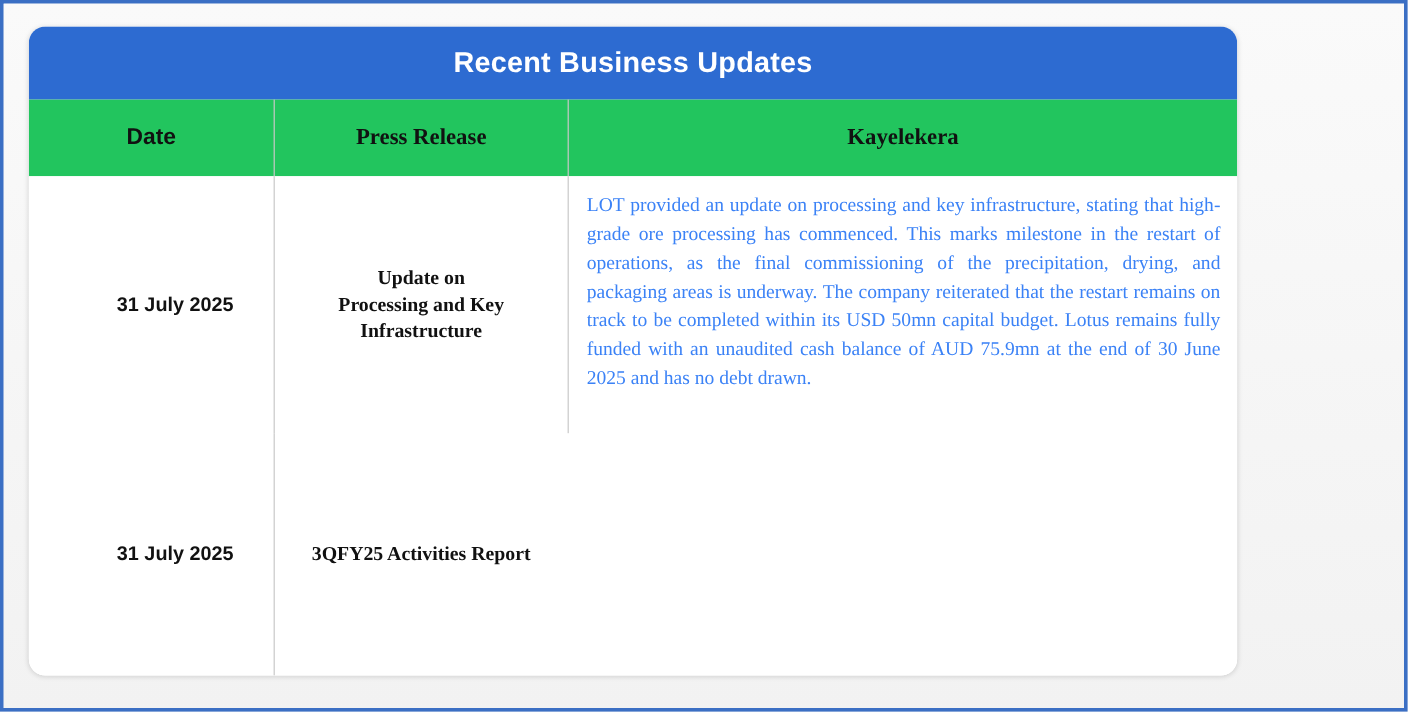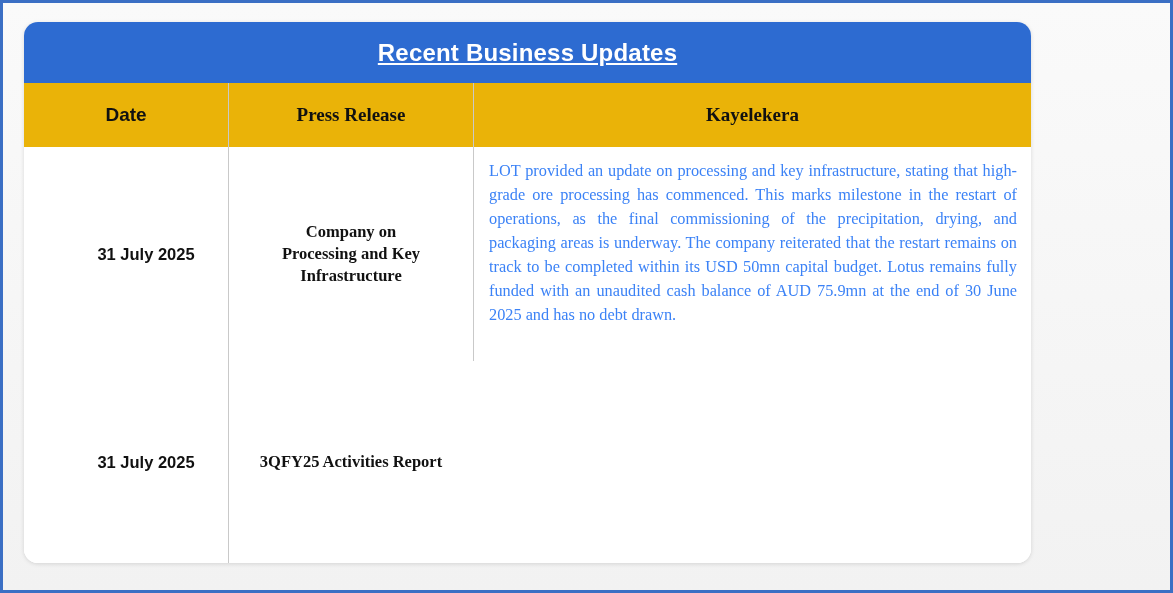--- a/index.html
+++ b/index.html
@@ -44,40 +44,39 @@
     background: #2d6bd1;
     display: flex;
     align-items: center;
     justify-content: center;
   }
   .title-text {
     color: #ffffff;
     font-size: 24px;
     font-weight: bold;
     letter-spacing: 0.2px;
-    text-decoration: underline;
   }
 
   
   .grid-row {
     display: flex;
     align-items: stretch;
     width: 100%;
   }
 
   .col-date        { width: 204px; flex: 0 0 204px; }
   .col-press       { width: 245px; flex: 0 0 245px; }
   .col-description { flex: 1 1 auto; }
 
   
   .vsep-left  { border-left: 1px solid #c9c9c9; font-family: Liberation Serif, serif; }
 
   
   .header-row {
-    background: #eab308;
+    background: #22c55e;
     height: 64px;
   }
   .header-row > div {
     display: flex;
     align-items: center;
     justify-content: center;
   }
   .th-text {
     font-size: 19px;
     font-weight: bold;
@@ -182,21 +181,21 @@
       </div>
     </div>
 
     <div class="body-wrap">
 
       <div class="grid-row data-row row-1">
         <div class="col-date cell cell-date">
           <span class="date-text">31 July 2025</span>
         </div>
         <div class="col-press cell cell-press vsep-left">
-          <span class="press-text">Company on
+          <span class="press-text">Update on
 Processing and Key
 Infrastructure</span>
         </div>
         <div class="col-description cell cell-desc vsep-left">
           <p class="desc-text">LOT provided an update on processing and key infrastructure, stating that high-grade ore processing has commenced. This marks milestone in the restart of operations, as the final commissioning of the precipitation, drying, and packaging areas is underway. The company reiterated that the restart remains on track to be completed within its USD 50mn capital budget. Lotus remains fully funded with an unaudited cash balance of AUD 75.9mn at the end of 30 June 2025 and has no debt drawn.</p>
         </div>
       </div>
 
       <div class="grid-row data-row row-2">
         <div class="col-date cell cell-date">

